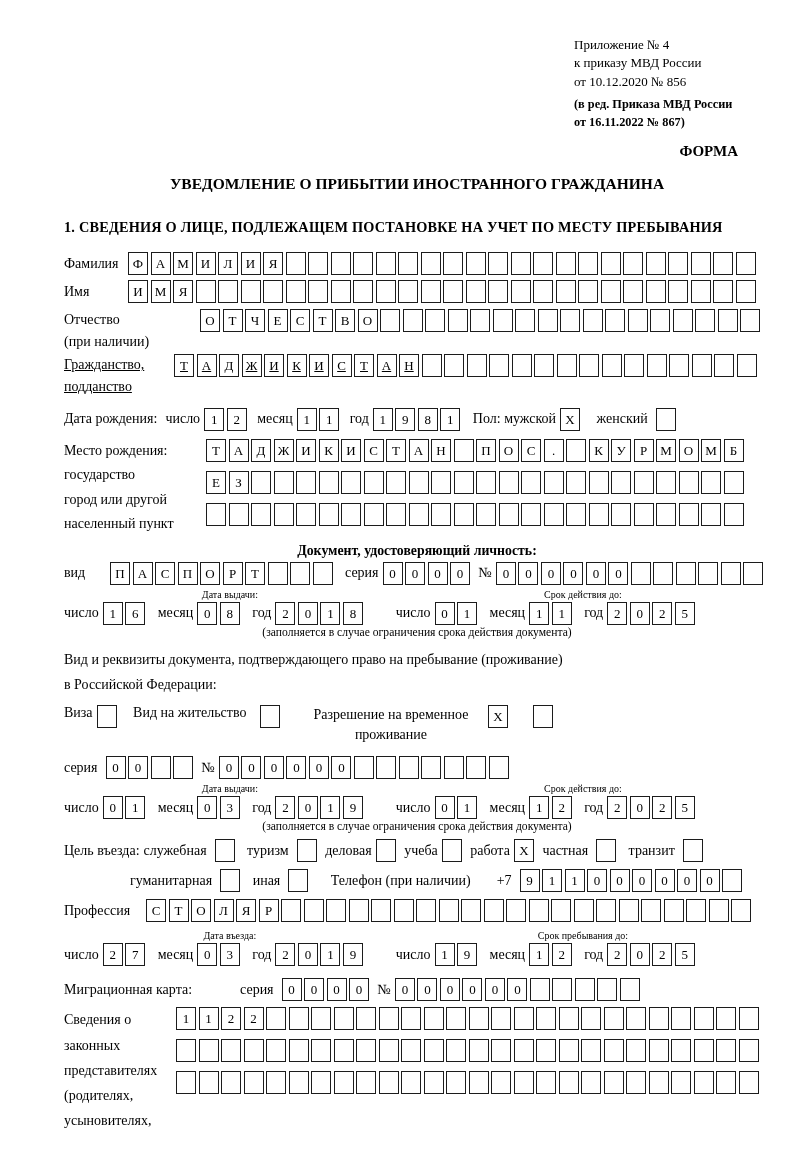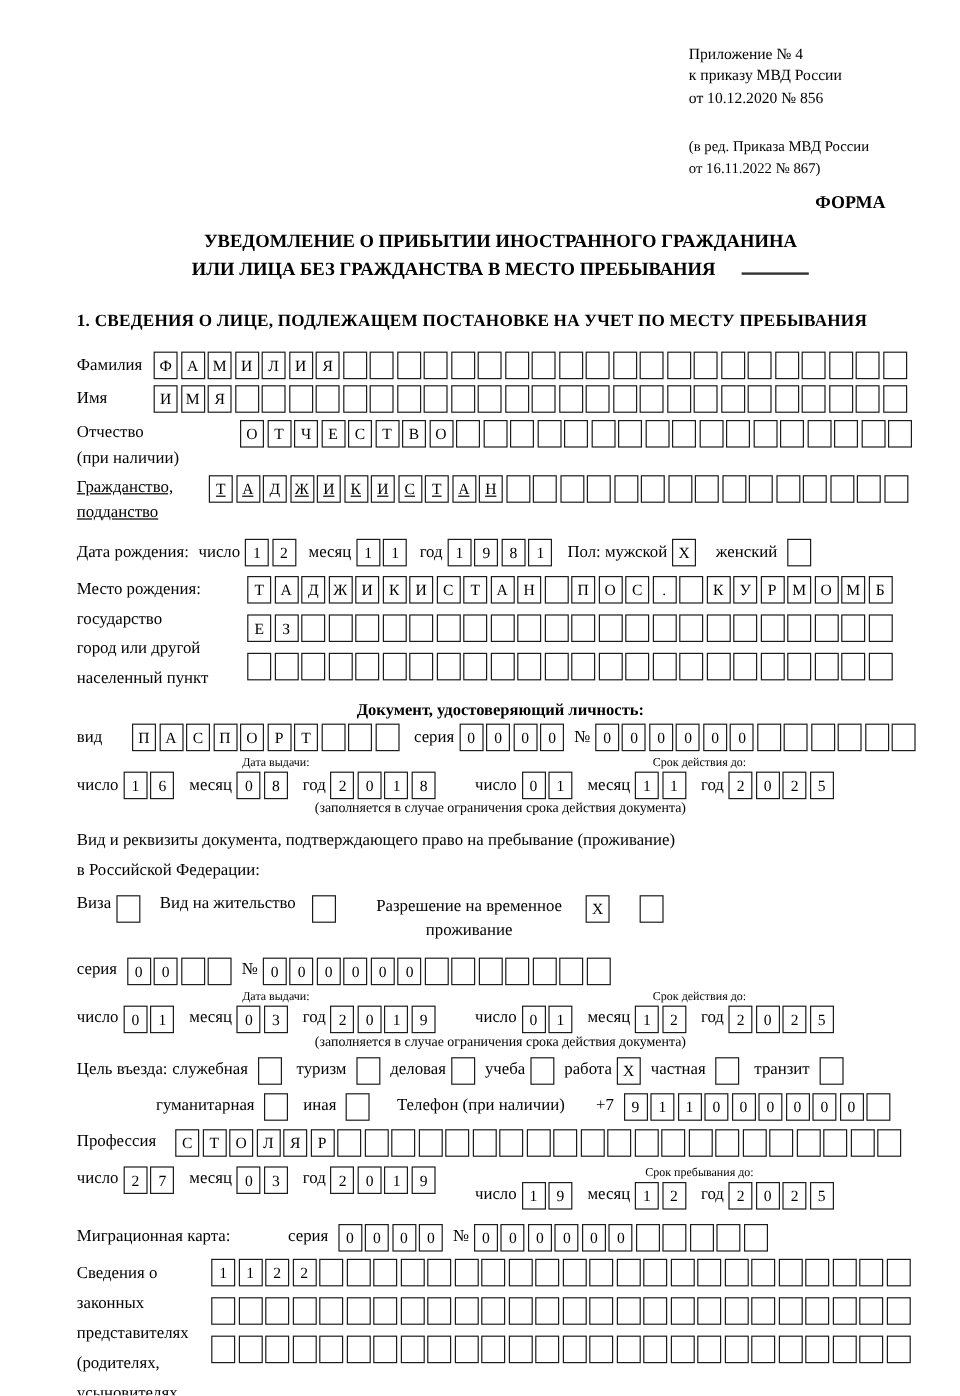--- a/index.html
+++ b/index.html
@@ -4,21 +4,21 @@
 <style>
   html,body{margin:0;padding:0;background:#fff;}
   .page{
     width:800px;height:1163px;box-sizing:border-box;overflow:hidden;
     padding:36px 30px 0 64px;position:relative;color:#000;
     font-family:"Liberation Serif","DejaVu Serif",serif;font-size:14px;
     background:#fff;
   }
   
   .doc-header{margin-left:auto;width:196px;font-size:13px;line-height:1.42;}
-  .doc-header .amend{font-size:12.3px;margin-top:23px;line-height:1.4;}
+  .doc-header .amend{font-size:12.3px;margin-top:5px;line-height:1.4;font-weight:bold;}
   .forma{text-align:right;padding-right:32px;font-weight:bold;font-size:15px;margin-top:12px;}
   
   .title{text-align:center;font-weight:bold;font-size:15.5px;line-height:1.5;margin-top:12px;}
   .blank-line{display:inline-block;width:56px;border-bottom:2.5px solid #333;margin-left:22px;vertical-align:baseline;}
   .section-heading{font-weight:bold;font-size:14.3px;margin-top:24px;letter-spacing:.2px;white-space:nowrap;}
   
   .frow{display:flex;align-items:center;margin-top:5px;}
   .frow.tight{margin-top:3px;}
   .lab{flex:0 0 auto;}
   .lab-sm{width:64px;}
@@ -65,21 +65,20 @@
     <div class="amend">
       <div>(в ред. Приказа МВД России</div>
       <div>от 16.11.2022 № 867)</div>
     </div>
   </div>
 
   <div class="forma">ФОРМА</div>
 
   <div class="title">
     <div>УВЕДОМЛЕНИЕ О ПРИБЫТИИ ИНОСТРАННОГО ГРАЖДАНИНА</div>
-    <div><span>ИЛИ ЛИЦА БЕЗ ГРАЖДАНСТВА В МЕСТО ПРЕБЫВАНИЯ</span><span class="blank-line"></span></div>
   </div>
 
   <div class="section-heading">1. СВЕДЕНИЯ О ЛИЦЕ, ПОДЛЕЖАЩЕМ ПОСТАНОВКЕ НА УЧЕТ ПО МЕСТУ ПРЕБЫВАНИЯ</div>
 
   <div class="frow" style="margin-top:16px;">
     <span class="lab lab-sm">Фамилия</span>
     <span class="boxes">
         <span class="cell">Ф</span>
         <span class="cell">А</span>
         <span class="cell">М</span>
@@ -610,20 +609,21 @@
         <span class="cell"></span>
         <span class="cell"></span>
         <span class="cell"></span>
         <span class="cell"></span>
         <span class="cell"></span>
       </span>
   </div>
 
   <div class="dates-pair" style="margin-top:8px;">
     <div class="dgroup left">
+      <div class="dhead">Дата въезда:</div>
       <div class="dline">
         <span class="lbl">число</span>
         <span class="boxes">
             <span class="cell">2</span>
             <span class="cell">7</span>
           </span>
         <span class="lbl">месяц</span>
         <span class="boxes">
             <span class="cell">0</span>
             <span class="cell">3</span>

